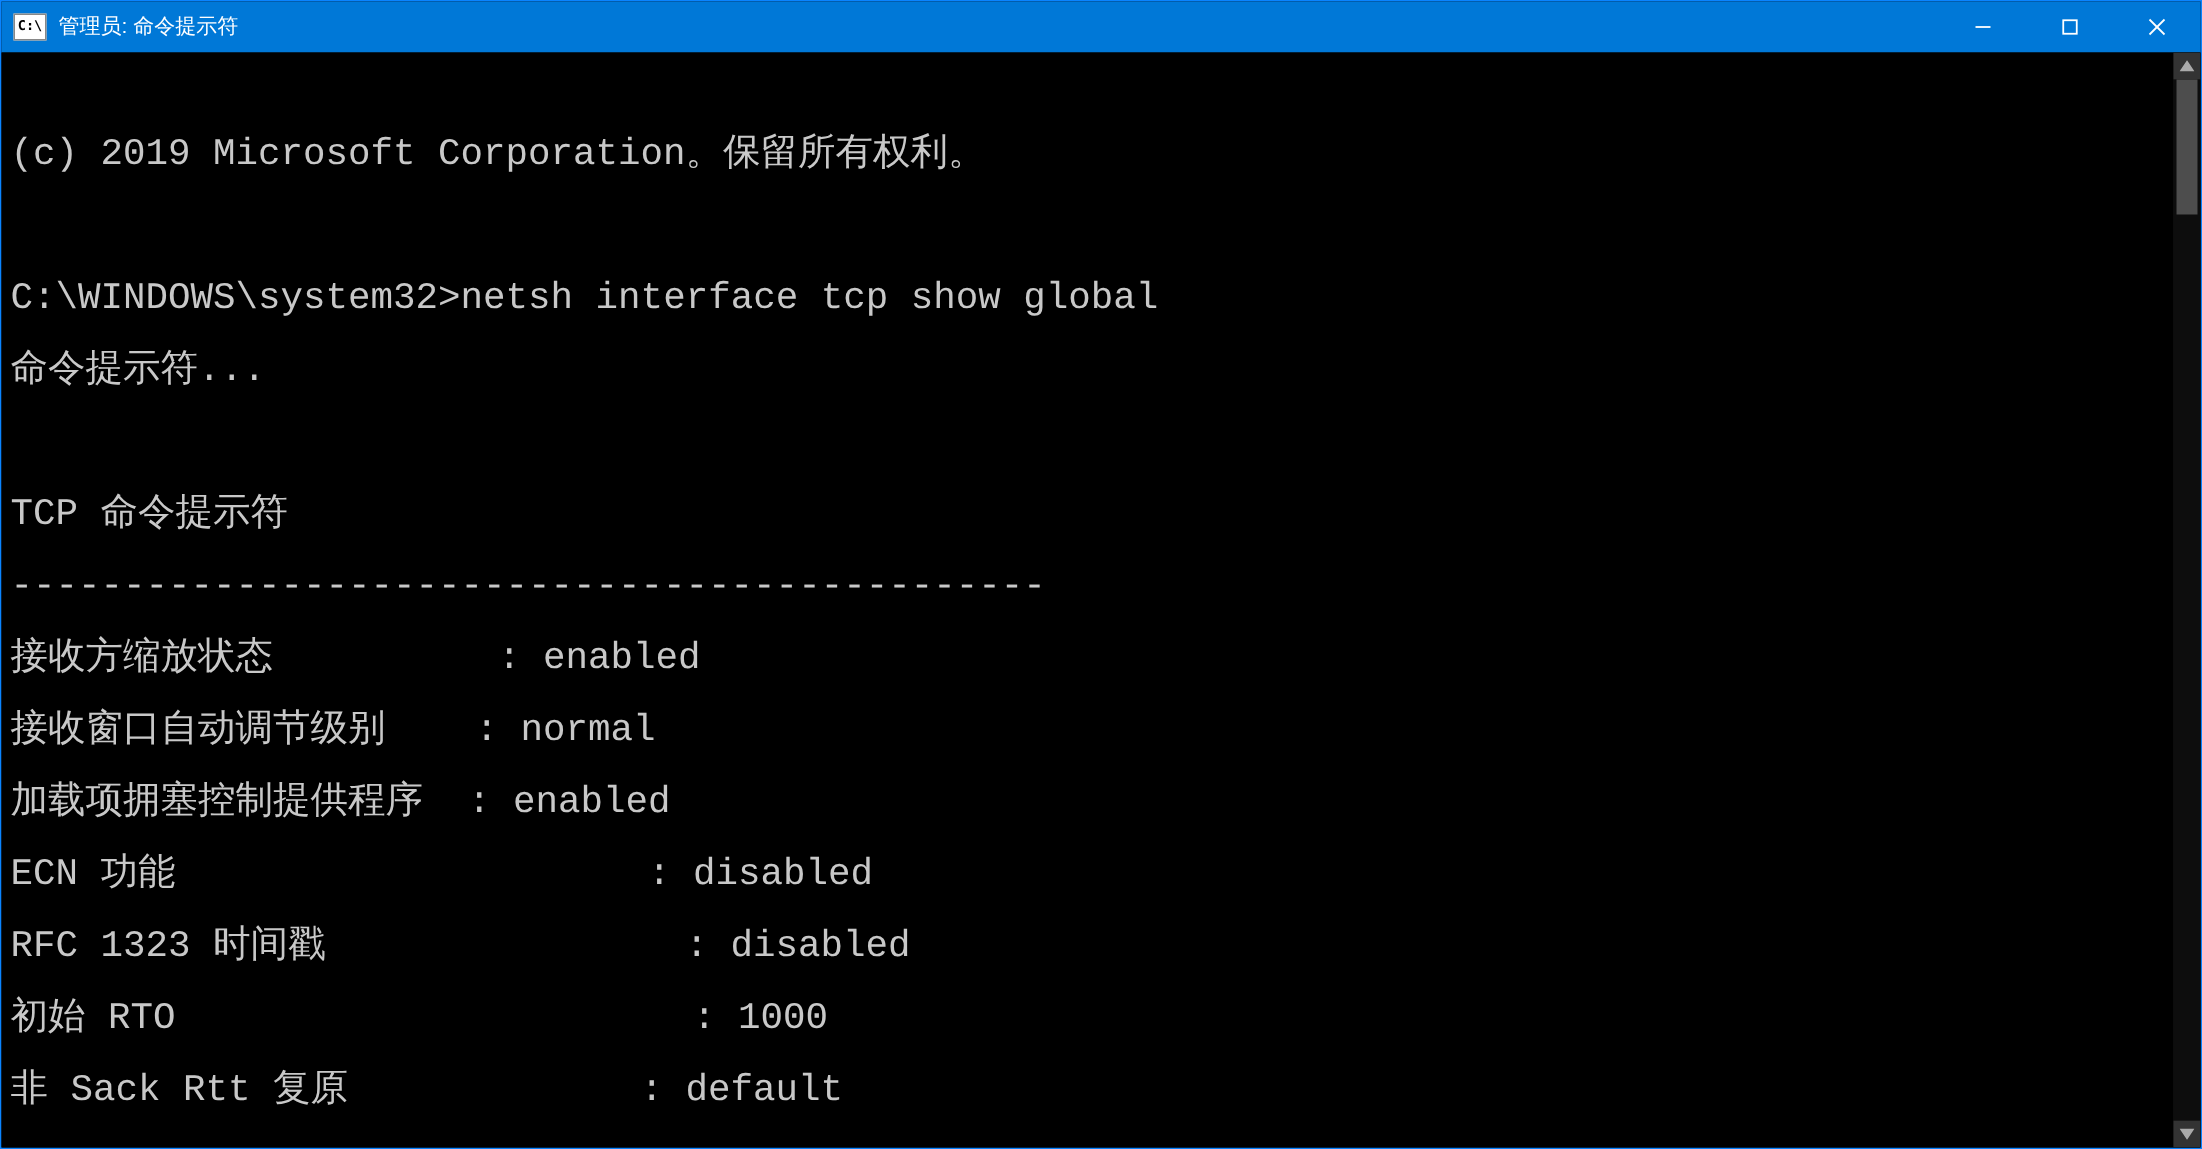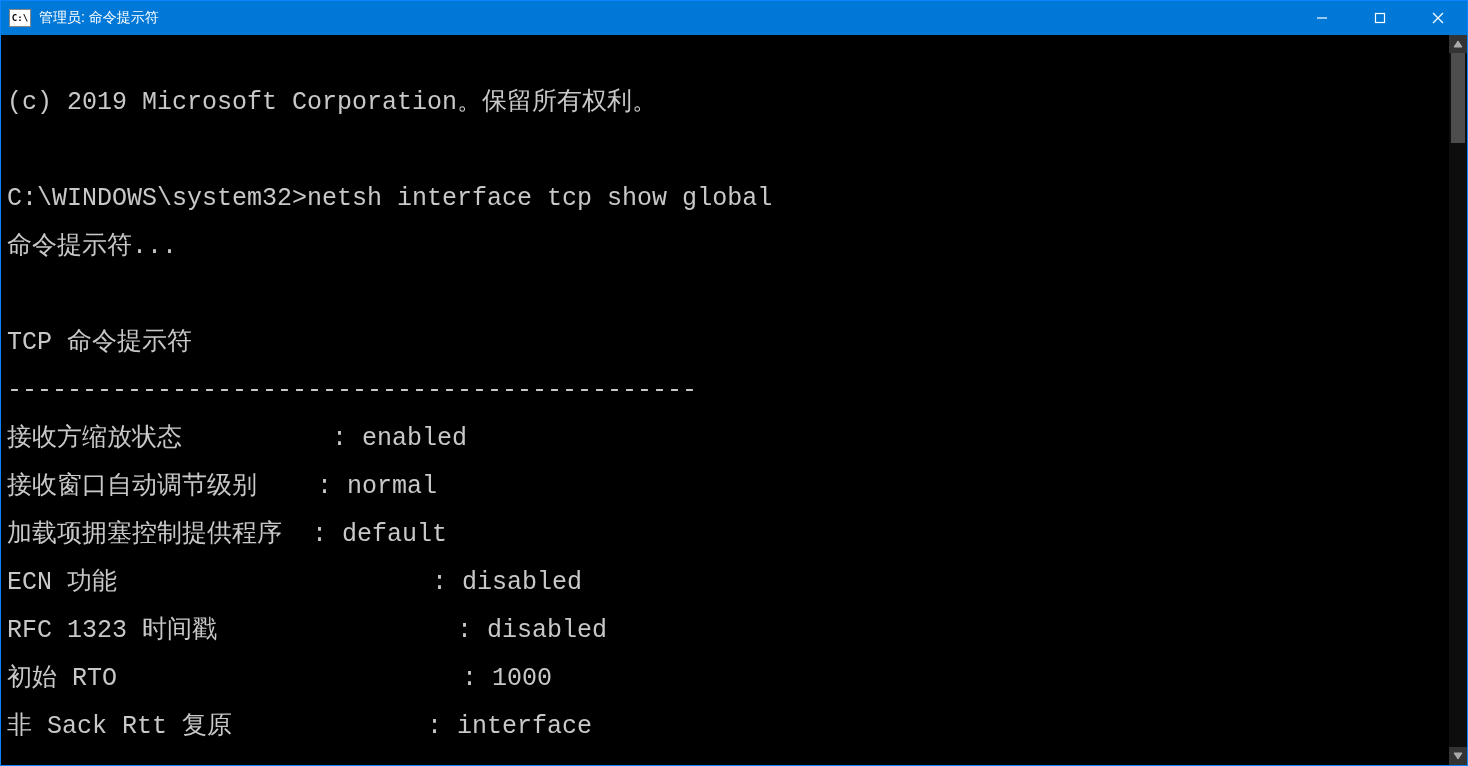--- a/index.html
+++ b/index.html
@@ -77,25 +77,25 @@
     <div class="terminal">
 <div class="line">(c) 2019 Microsoft Corporation。保留所有权利。</div>
 <div class="line"> </div>
 <div class="line"><span>C:\WINDOWS\system32&gt;</span><span>netsh interface tcp show global</span></div>
 <div class="line">命令提示符...</div>
 <div class="line"> </div>
 <div class="line">TCP 命令提示符</div>
 <div class="line">----------------------------------------------</div>
 <div class="line">接收方缩放状态          : enabled</div>
 <div class="line">接收窗口自动调节级别    : normal</div>
-<div class="line">加载项拥塞控制提供程序  : default</div>
+<div class="line">加载项拥塞控制提供程序  : enabled</div>
 <div class="line">ECN 功能                     : disabled</div>
 <div class="line">RFC 1323 时间戳                : disabled</div>
 <div class="line">初始 RTO                       : 1000</div>
-<div class="line">非 Sack Rtt 复原             : interface</div>
+<div class="line">非 Sack Rtt 复原             : default</div>
 
 
 
 
 
 
 
 
 
 

